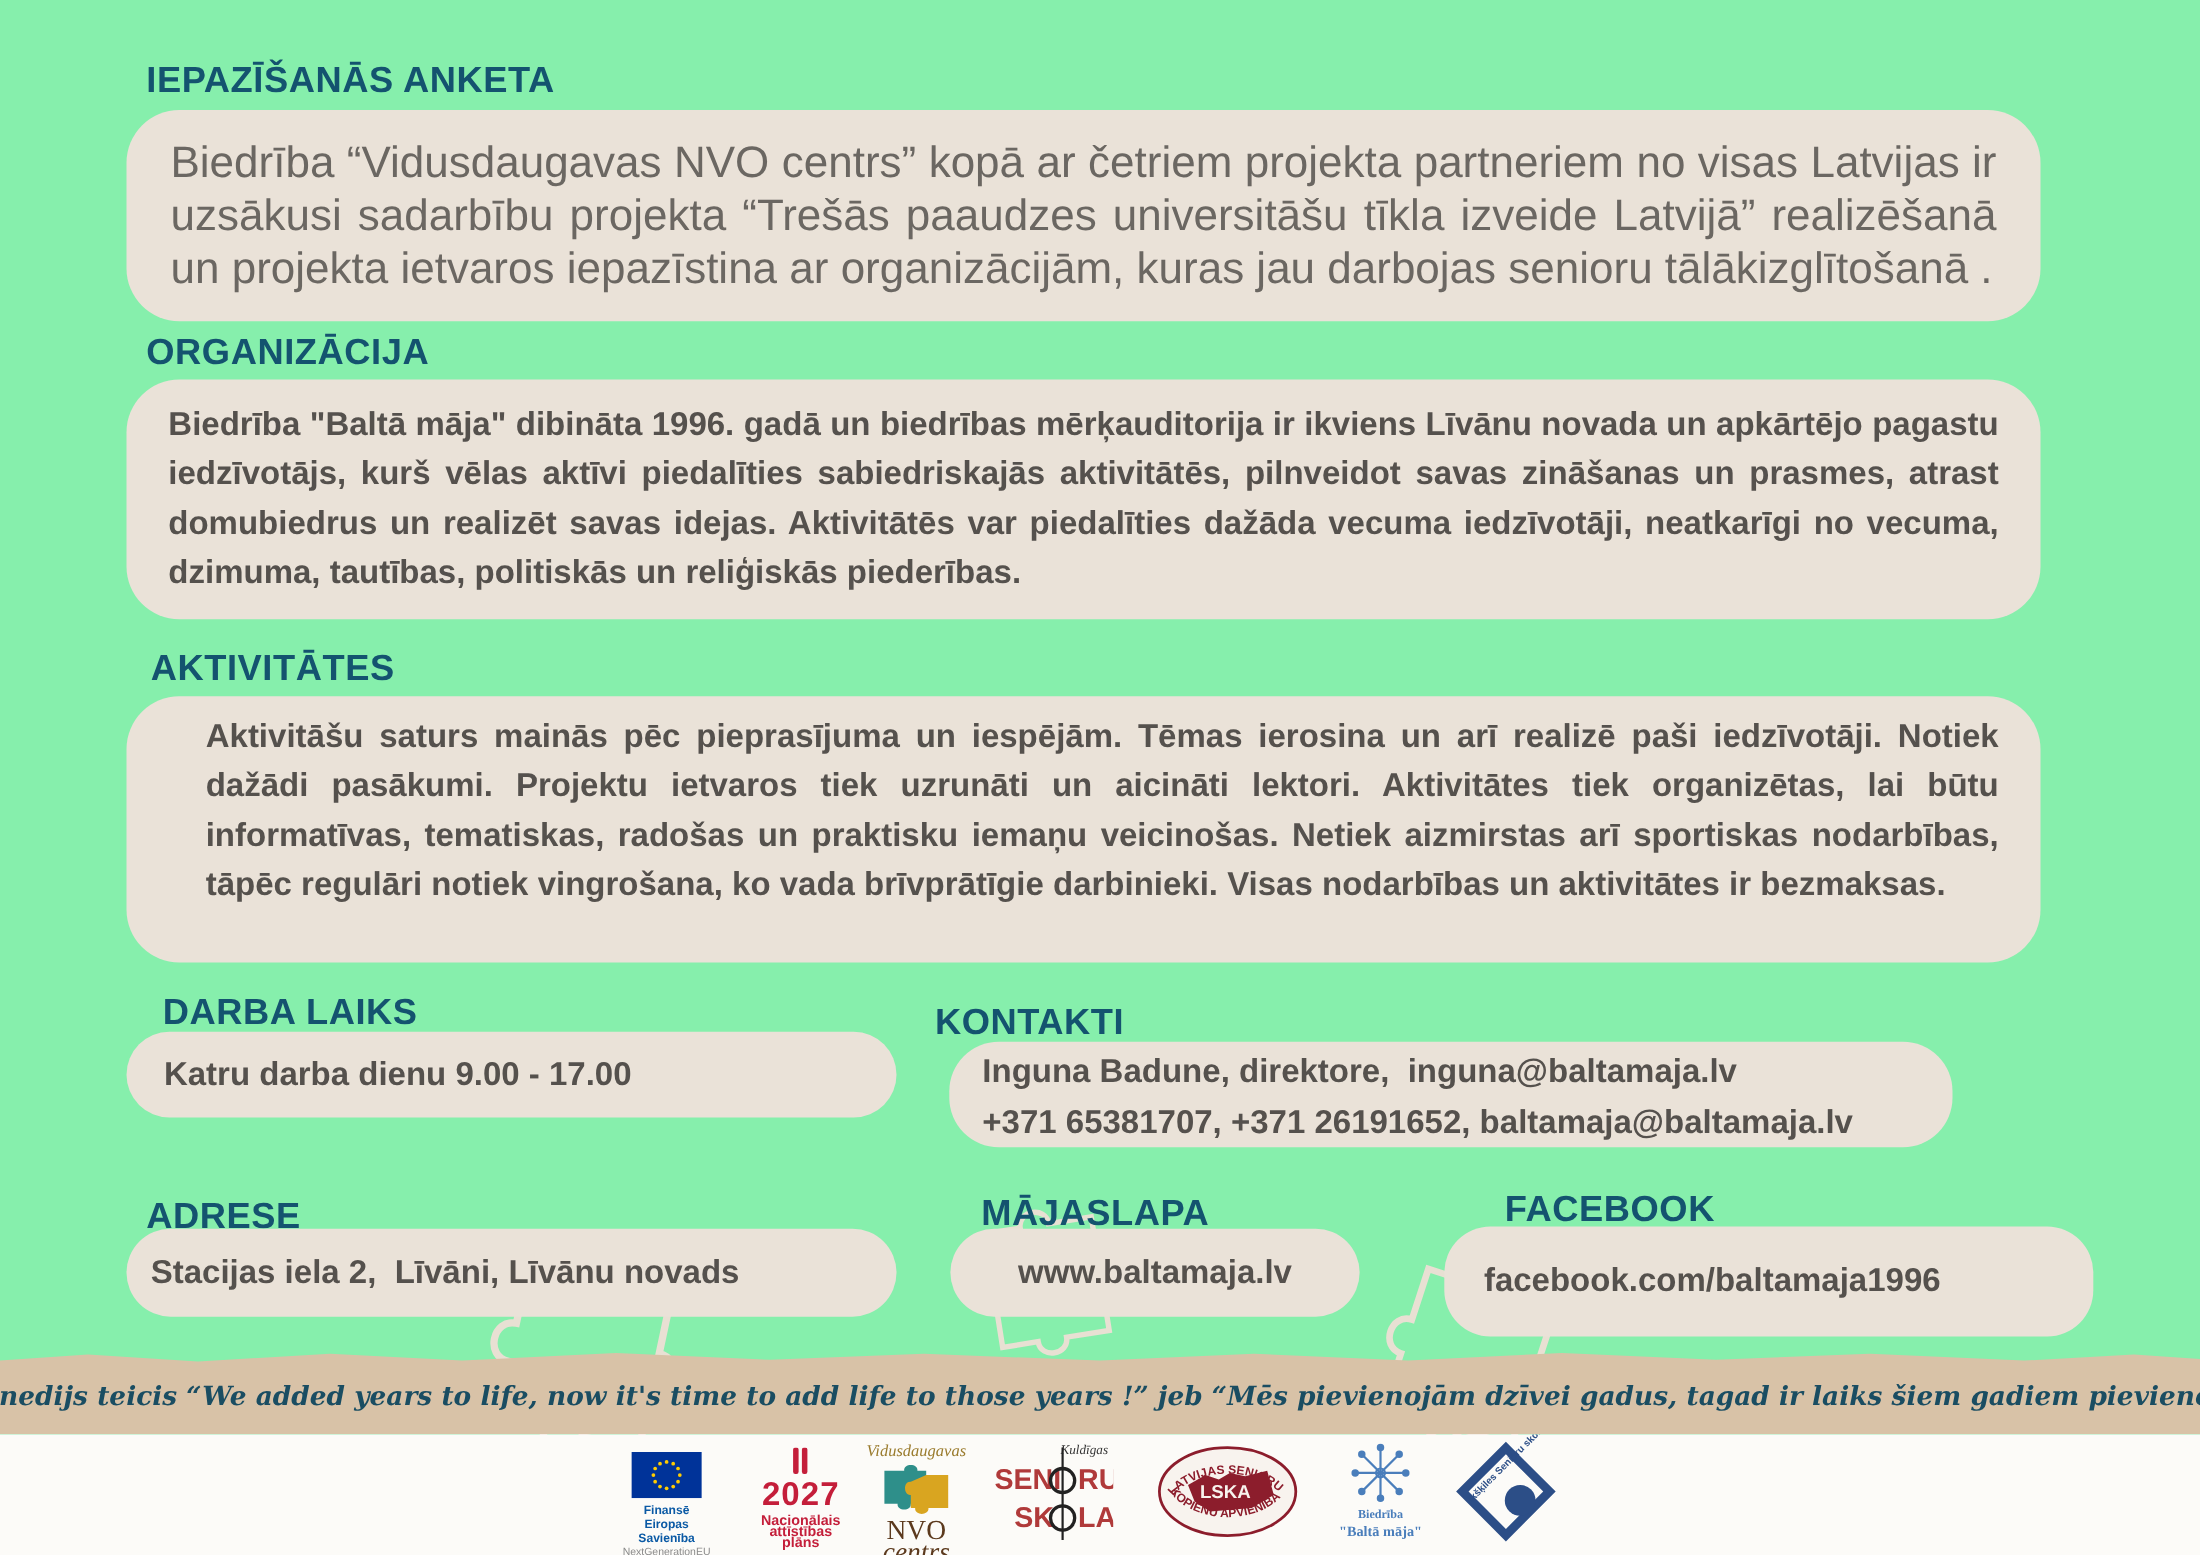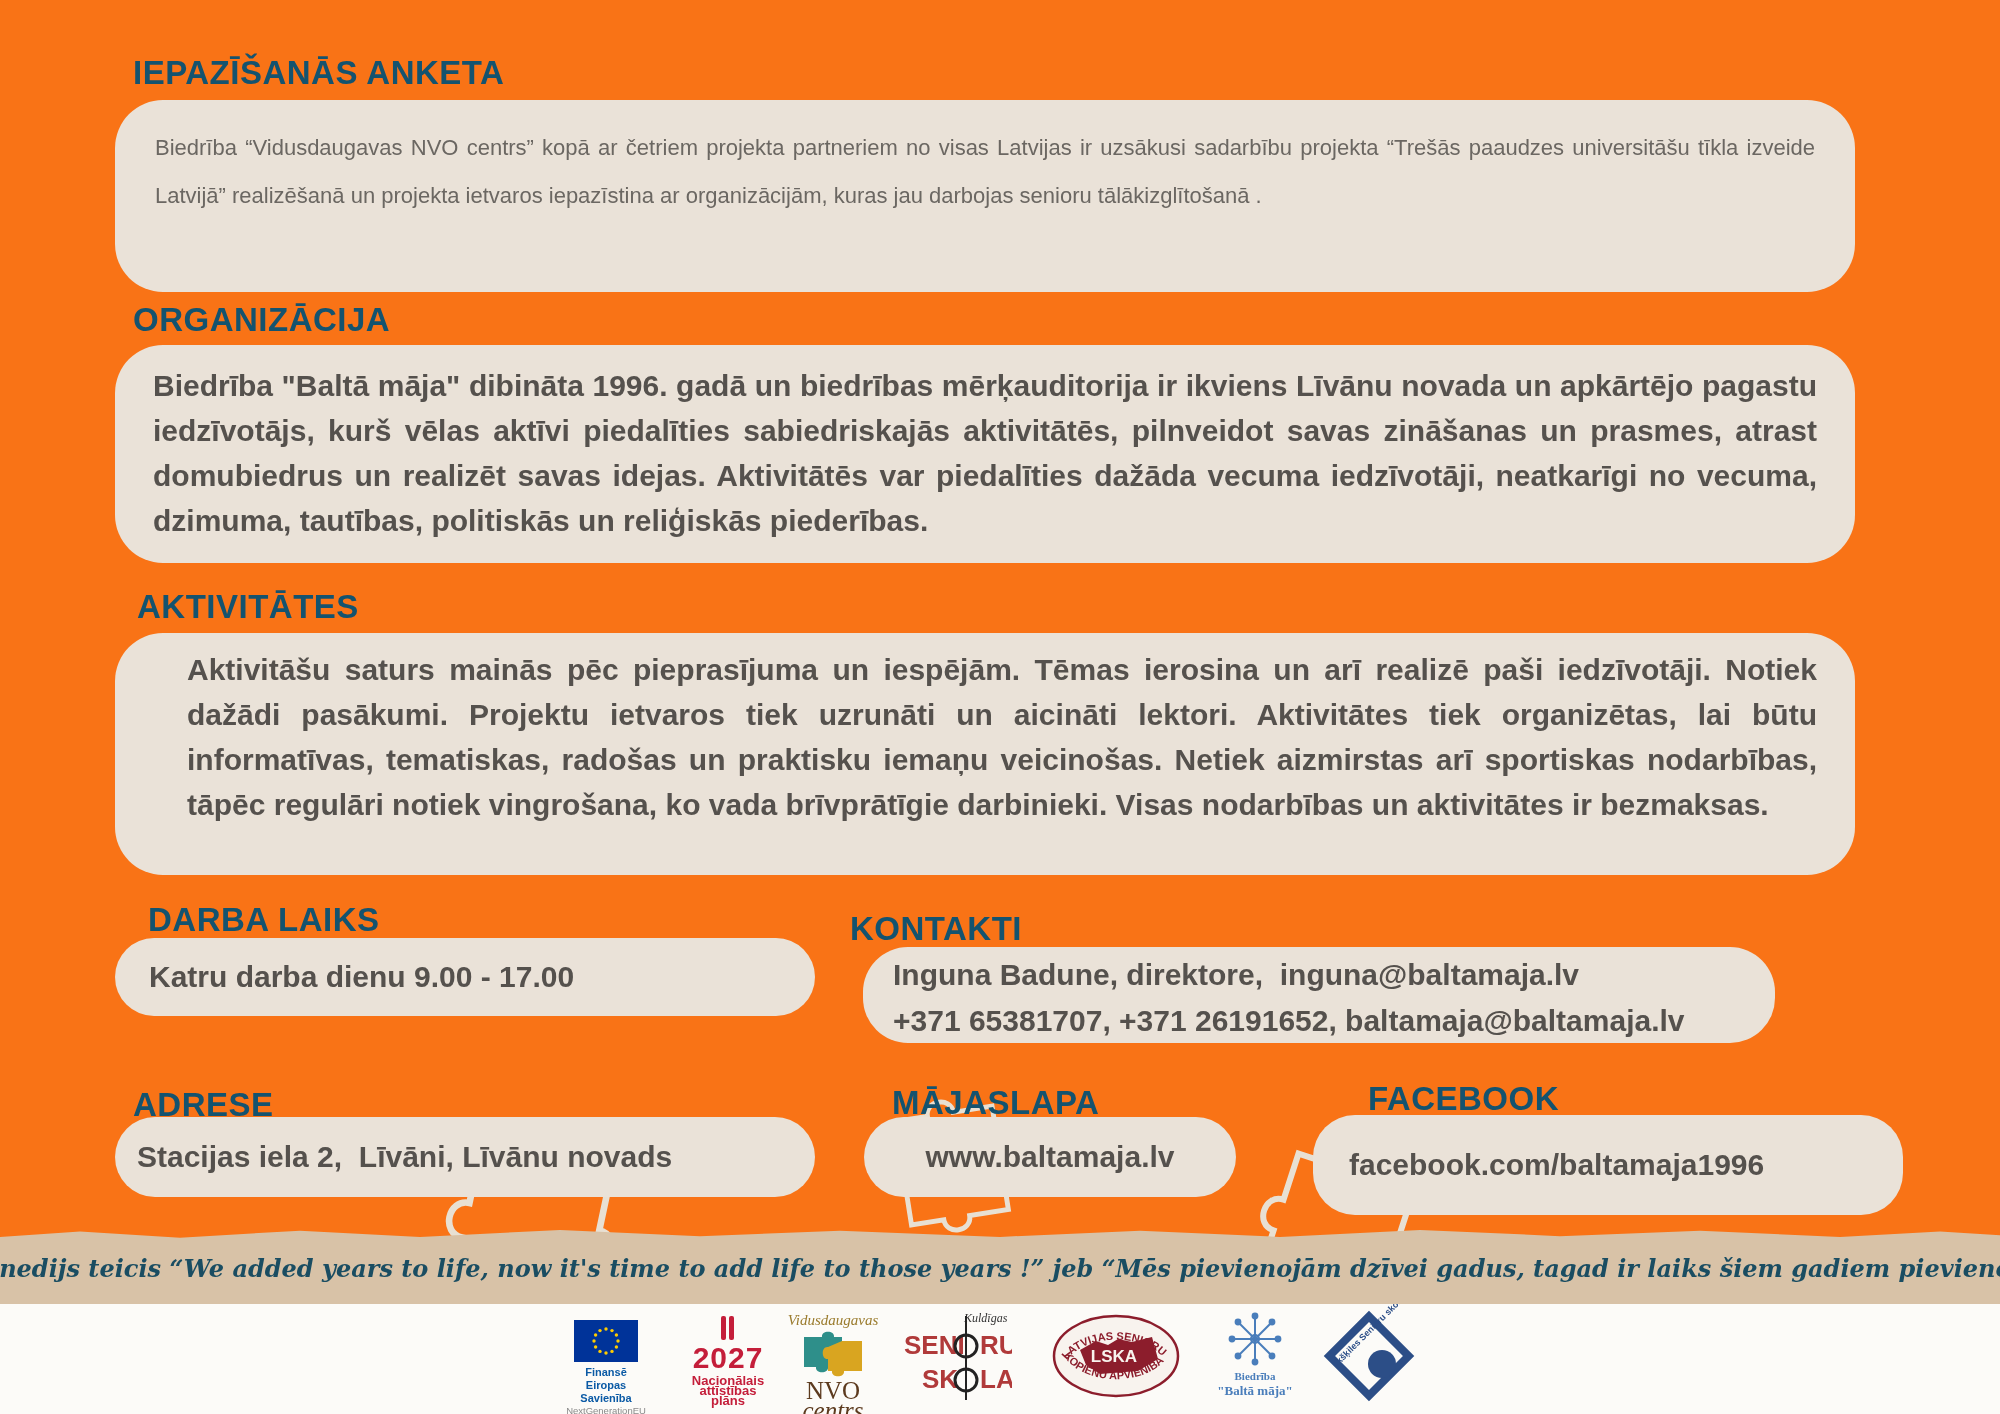--- a/index.html
+++ b/index.html
@@ -1,29 +1,29 @@
 <!DOCTYPE html>
 <html><head>
 <meta charset="utf-8">
 <style>
   html,body{margin:0;padding:0;}
   .page{
     position:relative;width:2000px;height:1414px;overflow:hidden;
-    background:#f97316;
+    background:#86efac;
     font-family:"Liberation Sans","DejaVu Sans",sans-serif;
   }
   .sec-title{
     position:absolute;font-size:33px;font-weight:700;color:#14536F;
     letter-spacing:.5px;white-space:nowrap;
   }
   .box{
     position:absolute;background:#EAE2D8;border-radius:48px;box-sizing:border-box;
   }
   .para{
-    color:#6B6762;font-size:22px;line-height:48px;text-align:justify;
+    color:#6B6762;font-size:40px;line-height:48px;text-align:justify;
     padding:24px 40px 0 40px;margin:0;
   }
   .para-bold{
     color:#55514D;font-size:30px;font-weight:700;line-height:45px;text-align:justify;
     padding:18px 38px 0 38px;margin:0;
   }
   .pill-text{
     color:#55514D;font-size:30px;font-weight:700;white-space:pre-wrap;
   }
   .vcenter{display:flex;align-items:center;}

